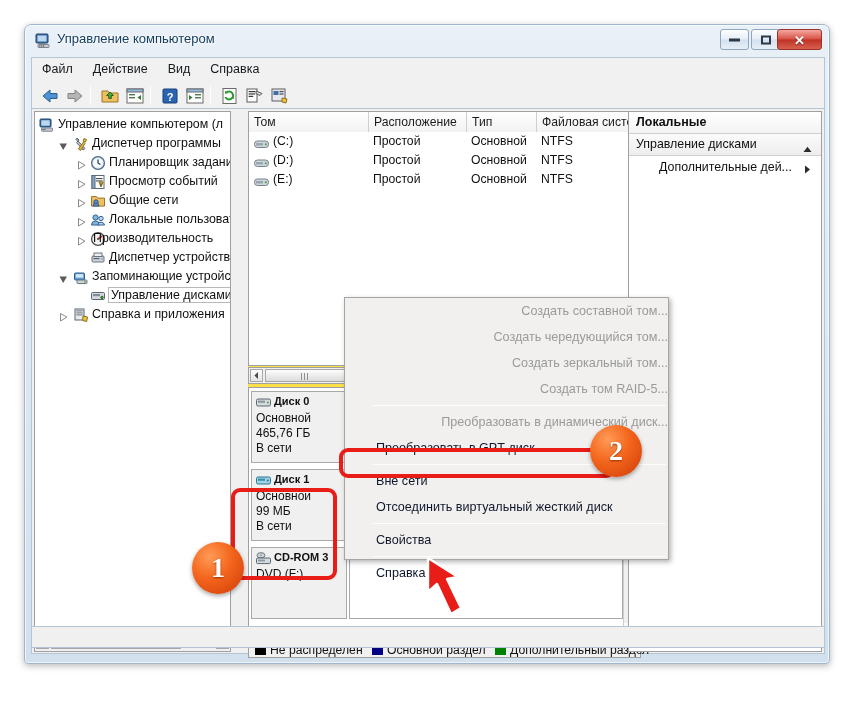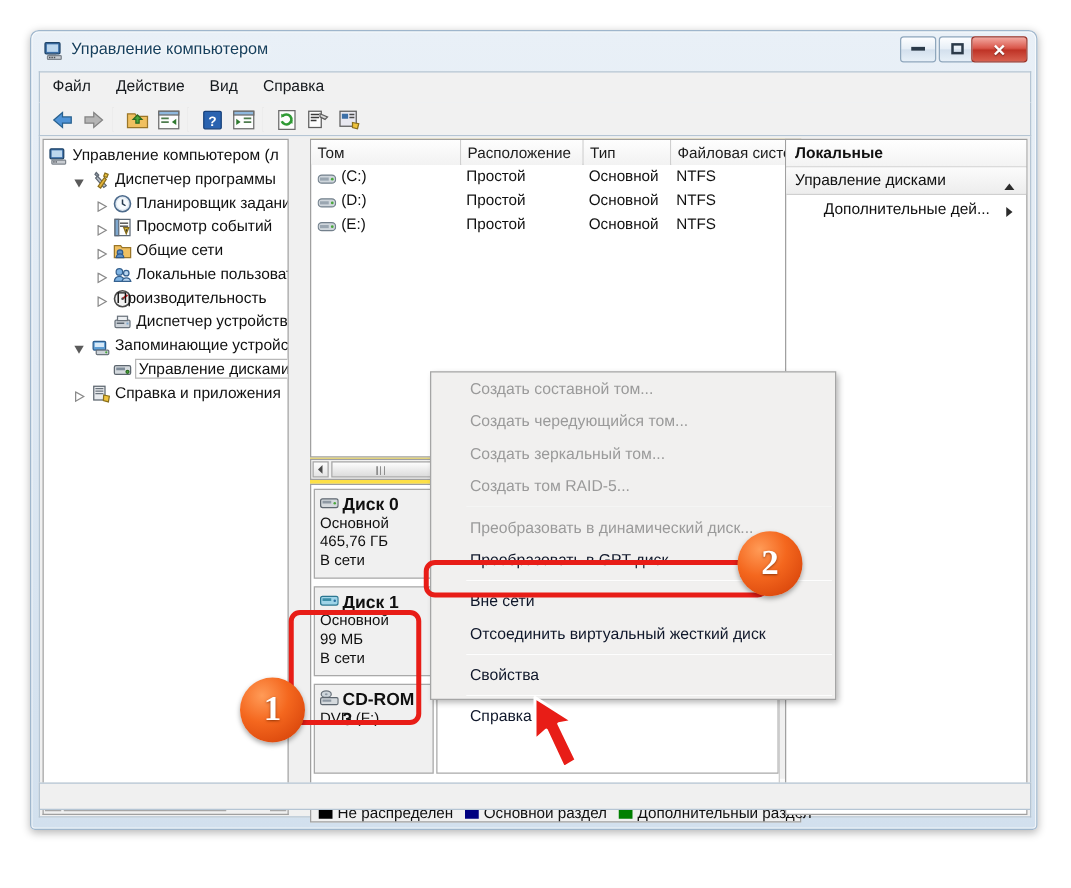--- a/index.html
+++ b/index.html
@@ -158,21 +158,21 @@
   #disk-pane {
     position: absolute; left: 0; top: 276px; width: 393px; height: 252px;
     background: #ffffff; border: 1px solid #a0a0a0; overflow: hidden;
   }
   .disk-row { position: absolute; left: 0; width: 375px; }
   .disk-hdr {
     position: absolute; left: 2px; top: 0; width: 96px; height: 72px;
     background: #f0f0f0; border: 1px solid #a9a9a9;
     font-size: 12px; color: #101010; padding: 3px 4px;
   }
-  .disk-hdr .dname { font-weight: bold; font-size: 14px; }
+  .disk-hdr .dname { font-weight: bold; font-size: 11px; }
   .disk-hdr .dline { display: block; line-height: 15px; }
   .part {
     position: absolute; top: 0; height: 72px;
     background: #ffffff; border: 1px solid #a9a9a9;
     font-size: 12px; color: #101010; padding: 2px 3px;
     overflow: hidden; white-space: nowrap;
   }
   .part .pbar { position: absolute; left: 0; right: 0; top: 0; height: 7px; }
   #disk-vscroll {
     position: absolute; right: 1px; top: 1px; width: 16px; height: 250px;
@@ -229,21 +229,21 @@
     z-index: 40;
   }
   #ctx-gutter {
     position: absolute; left: 1px; top: 1px; width: 27px; bottom: 1px;
     background: #f1f0ef;
   }
   .ci {
     position: relative; height: 26px; padding: 6px 0 0 31px;
     font-size: 12.6px; color: #0f172a; white-space: nowrap; cursor: default;
   }
-  .ci.disabled { color: #9a9a9a; }
+  .ci.disabled { color: #9a9a9a; text-align: right; }
   .ci-sep { height: 1px; margin: 3px 2px 3px 2px; background: #d6d5d4;
             border-bottom: 1px solid #fdfdfd; }
 
   
   .hl-box {
     position: absolute; border: 4px solid #e81d17; border-radius: 9px;
     z-index: 55; pointer-events: none;
   }
   .badge {
     position: absolute; width: 52px; height: 52px; border-radius: 50%;

